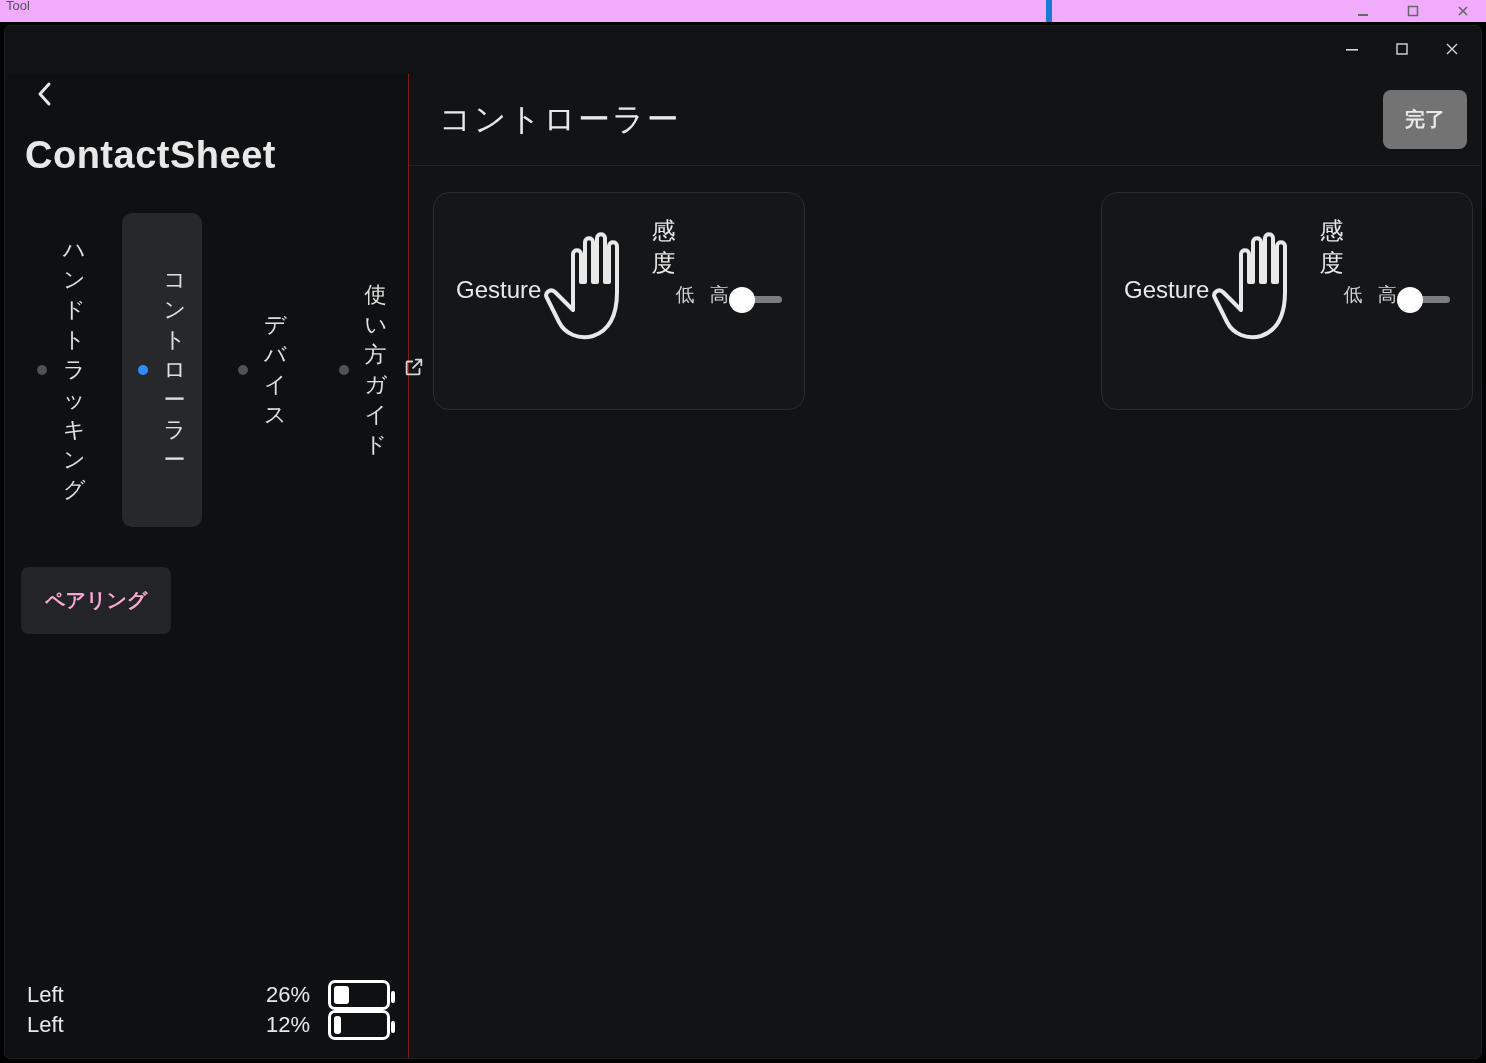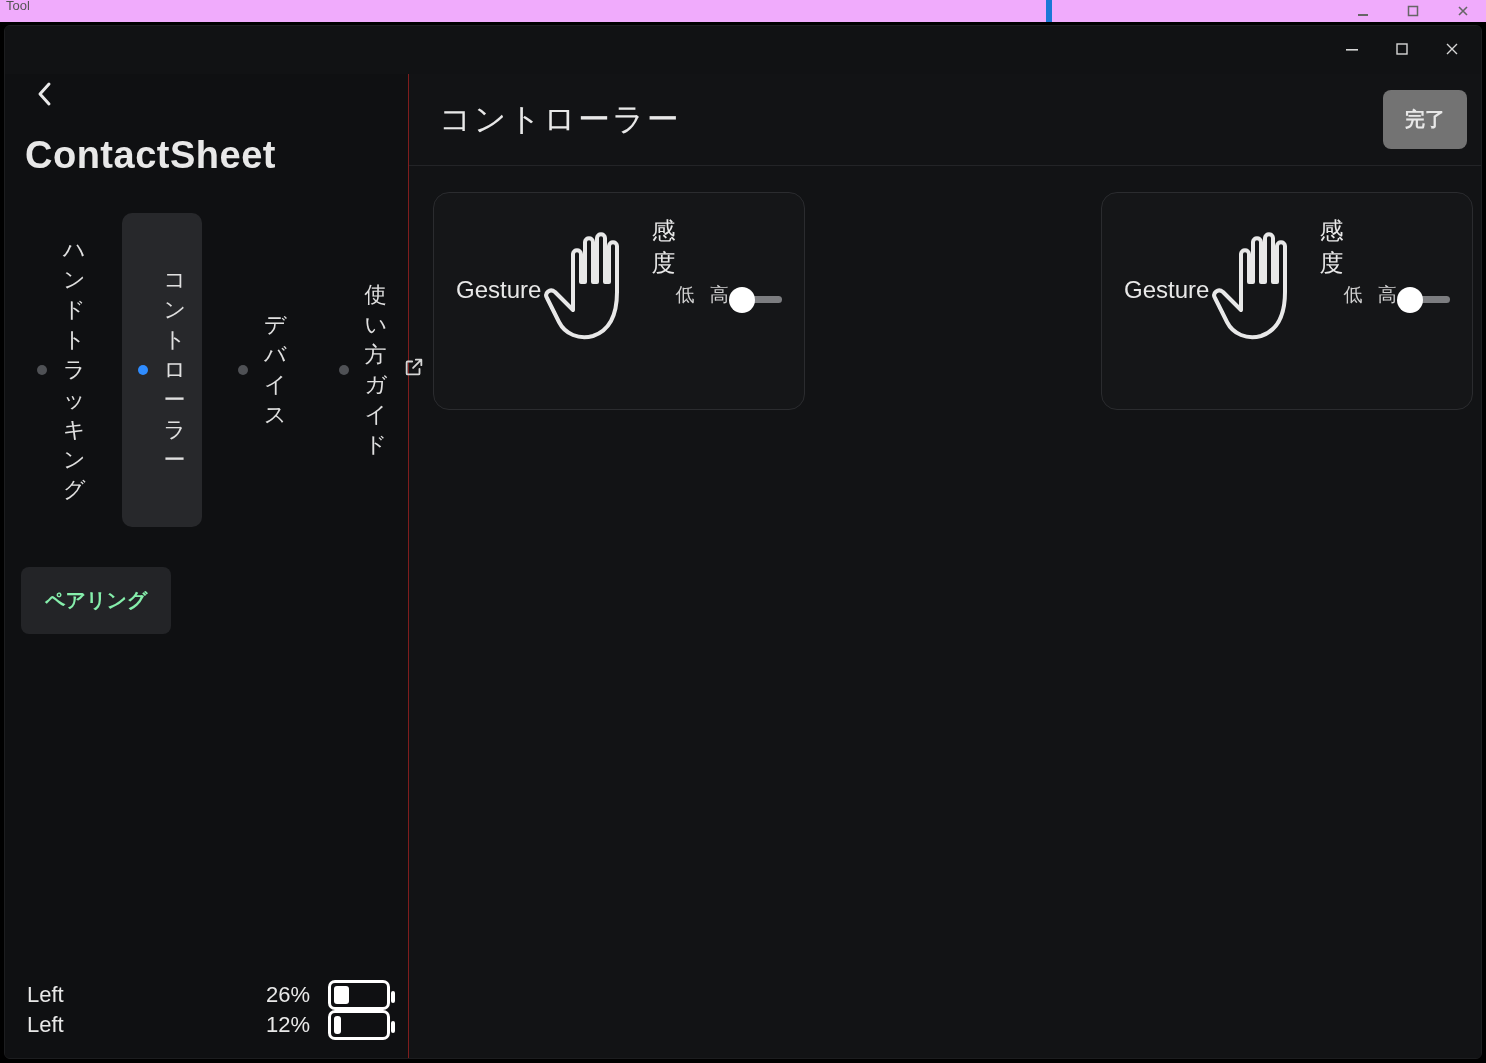--- a/index.html
+++ b/index.html
@@ -23,21 +23,21 @@
   .logo { font-size:38px; font-weight:700; letter-spacing:0.5px; margin:22px 0 36px 4px; }
 
   .navlist { display:flex; flex-direction:row; gap:20px; }
   .navitem { display:flex; align-items:center; gap:16px; padding:22px 16px; border-radius:10px; font-size:22px; color:#e0e0e0; position:relative; }
   .navitem.active { background:#27282b; }
   .dot { width:10px; height:10px; border-radius:50%; background:#4f5155; flex:0 0 auto; }
   .navitem.active .dot { background:#2f8cff; }
   .ext { margin-left:auto; color:#cfcfcf; }
 
   .btnrow { display:flex; gap:14px; margin-top:40px; }
-  .pillbtn { background:#232427; color:#86efac; border:none; border-radius:8px; padding:20px 24px; font-size:20px; font-weight:600; }
+  .pillbtn { background:#232427; color:#f9a8d4; border:none; border-radius:8px; padding:20px 24px; font-size:20px; font-weight:600; }
   .pillbtn.small { font-size:16px; padding:20px 16px; }
 
   .battery-block { position:absolute; left:22px; right:18px; bottom:18px; display:flex; flex-direction:column; }
   .batrow { display:flex; align-items:center; font-size:22px; }
   .batrow .lbl { flex:1; }
   .batrow .pct { width:70px; text-align:right; margin-right:18px; }
   .baticon { position:relative; width:62px; height:30px; border:3px solid #fff; border-radius:7px; }
   .baticon::after { content:""; position:absolute; right:-8px; top:8px; width:4px; height:12px; background:#fff; border-radius:2px; }
   .batfill { position:absolute; left:3px; top:3px; bottom:3px; background:#fff; border-radius:3px; }
 

